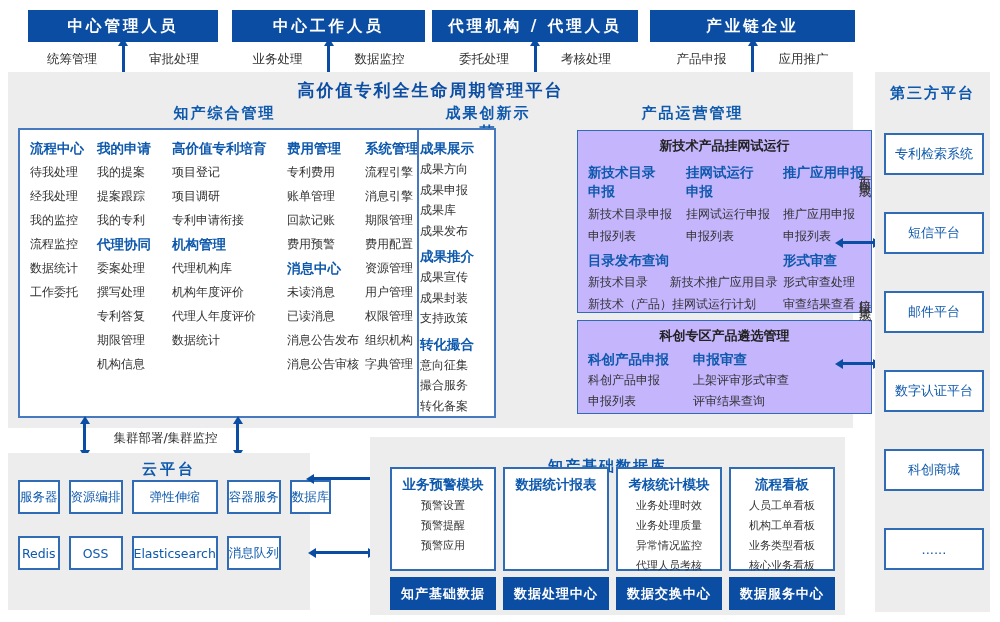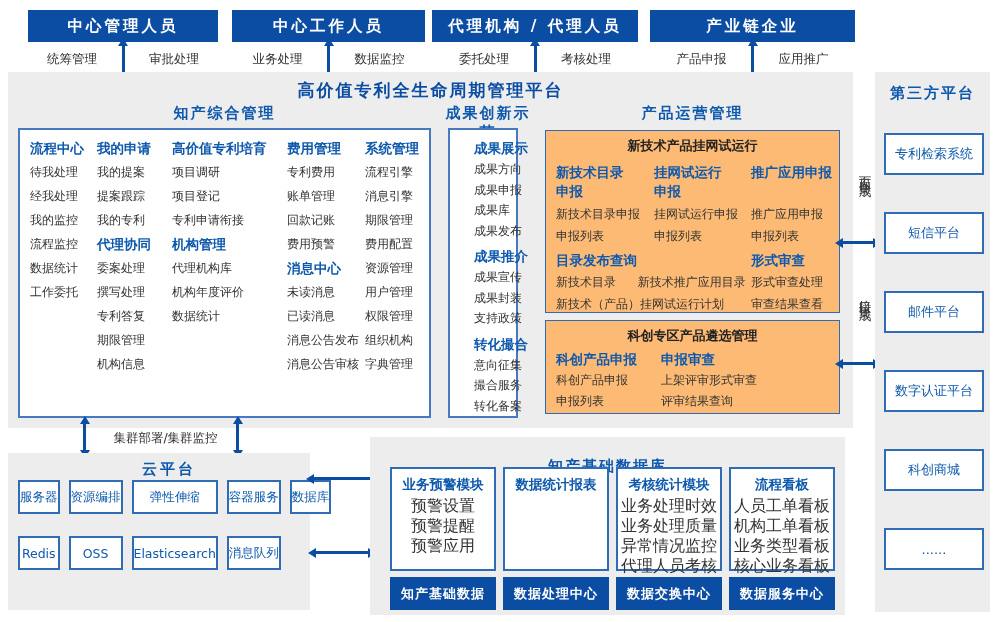--- a/index.html
+++ b/index.html
@@ -52,26 +52,26 @@
   #box-comp{left:10px;top:56px;width:413px;height:290px;display:flex;padding:6px 0 0 10px;}
   .ccol{flex:0 0 auto;}
   .ccol:nth-child(1){width:67px}
   .ccol:nth-child(2){width:75px}
   .ccol:nth-child(3){width:115px}
   .ccol:nth-child(4){width:78px}
   .ccol:nth-child(5){width:60px}
   .chdr{font-size:13.5px;font-weight:bold;color:var(--blue-text);height:24px;line-height:24px;white-space:nowrap;}
   .citem{font-size:12px;color:var(--item);height:24px;line-height:24px;white-space:nowrap;}
 
-  #box-innov{left:440px;top:56px;width:70px;height:290px;padding:7px 0 0 24px;}
+  #box-innov{left:409px;top:56px;width:79px;height:290px;padding:7px 0 0 1px;}
   .ihdr{font-size:13.5px;font-weight:bold;color:var(--blue-text);line-height:22px;margin-top:4px;white-space:nowrap;}
   .igroup:first-child .ihdr{margin-top:0;}
   .iitem{font-size:12px;color:var(--item);line-height:20.5px;white-space:nowrap;}
 
-  .pbox{position:absolute;background:#fdba74;border:1.5px solid var(--border);}
+  .pbox{position:absolute;background:#c4b5fd;border:1.5px solid var(--border);margin-left:32px;}
   #box-prod1{left:537px;top:58px;width:295px;height:183px;}
   #box-prod2{left:537px;top:248px;width:295px;height:94px;}
   .pb-title{position:absolute;top:6px;left:0;right:0;text-align:center;
     font-size:13px;font-weight:bold;color:#222;}
   .pcol{position:absolute;top:32px;}
   .pcol .phdr{font-size:13.5px;font-weight:bold;color:var(--blue-text);line-height:19px;min-height:40px;}
   .pcol .pitem{font-size:12px;color:var(--item);line-height:22px;white-space:nowrap;}
   .pgroup{position:absolute;top:118px;}
   .pg-hdr{font-size:13.5px;font-weight:bold;color:var(--blue-text);line-height:22px;white-space:nowrap;}
   .pg-row{font-size:12px;color:var(--item);line-height:22px;white-space:nowrap;}
@@ -109,21 +109,21 @@
     align-items:center;justify-content:center;font-size:12.5px;color:var(--blue-text);white-space:nowrap;}
 
   
   #dbpanel{left:370px;top:437px;width:475px;height:178px;}
   .db-title{padding-top:20px;text-align:center;font-size:15px;font-weight:bold;
     color:var(--blue-text);letter-spacing:2px;}
   .db-modules{position:absolute;top:30px;left:20px;display:flex;gap:7px;}
   .db-mod{width:106px;height:104px;background:#fff;border:2px solid var(--border);
     padding-top:3px;text-align:center;}
   .db-hdr{font-size:13.5px;font-weight:bold;color:var(--blue-text);line-height:24px;white-space:nowrap;}
-  .db-item{font-size:16px;color:var(--item);line-height:20px;white-space:nowrap;}
+  .db-item{font-size:11px;color:var(--item);line-height:20px;white-space:nowrap;}
   .db-footers{position:absolute;top:140px;left:20px;display:flex;gap:7px;}
   .db-foot{width:106px;height:33px;background:var(--primary);color:#fff;font-weight:bold;
     font-size:13px;display:flex;align-items:center;justify-content:center;letter-spacing:1px;white-space:nowrap;}
 </style>
 </head>
 <body>
 
 <div id="canvas">
 
   <div class="actor" id="actor1">
@@ -190,28 +190,29 @@
             <div class="citem">委案处理</div>
             <div class="citem">撰写处理</div>
             <div class="citem">专利答复</div>
             <div class="citem">期限管理</div>
             <div class="citem">机构信息</div>
           </div>
       </div>
       <div class="ccol">
         <div class="chdr">高价值专利培育</div>
         <div>
+            <div class="citem">项目登记</div>
             <div class="citem">项目调研</div>
-            <div class="citem">项目登记</div>
             <div class="citem">专利申请衔接</div>
           </div>
         <div class="chdr">机构管理</div>
         <div>
             <div class="citem">代理机构库</div>
             <div class="citem">机构年度评价</div>
+            <div class="citem">代理人年度评价</div>
             <div class="citem">数据统计</div>
           </div>
       </div>
       <div class="ccol">
         <div class="chdr">费用管理</div>
         <div>
             <div class="citem">专利费用</div>
             <div class="citem">账单管理</div>
             <div class="citem">回款记账</div>
             <div class="citem">费用预警</div>

